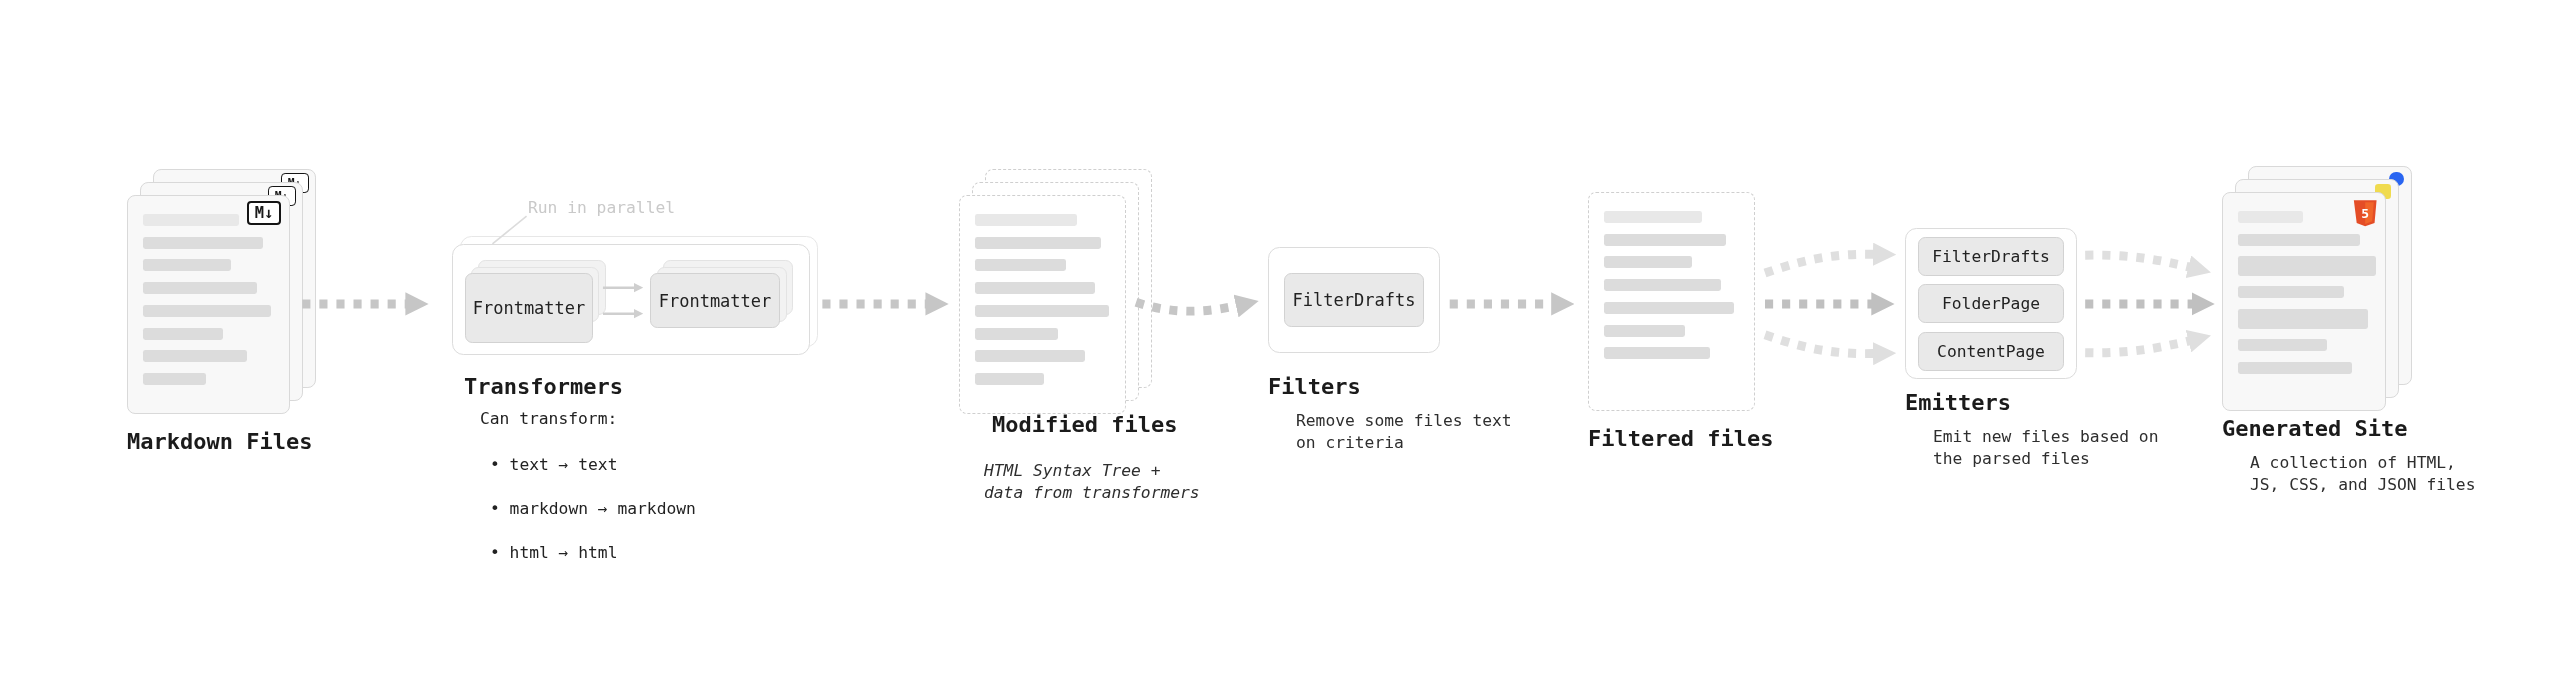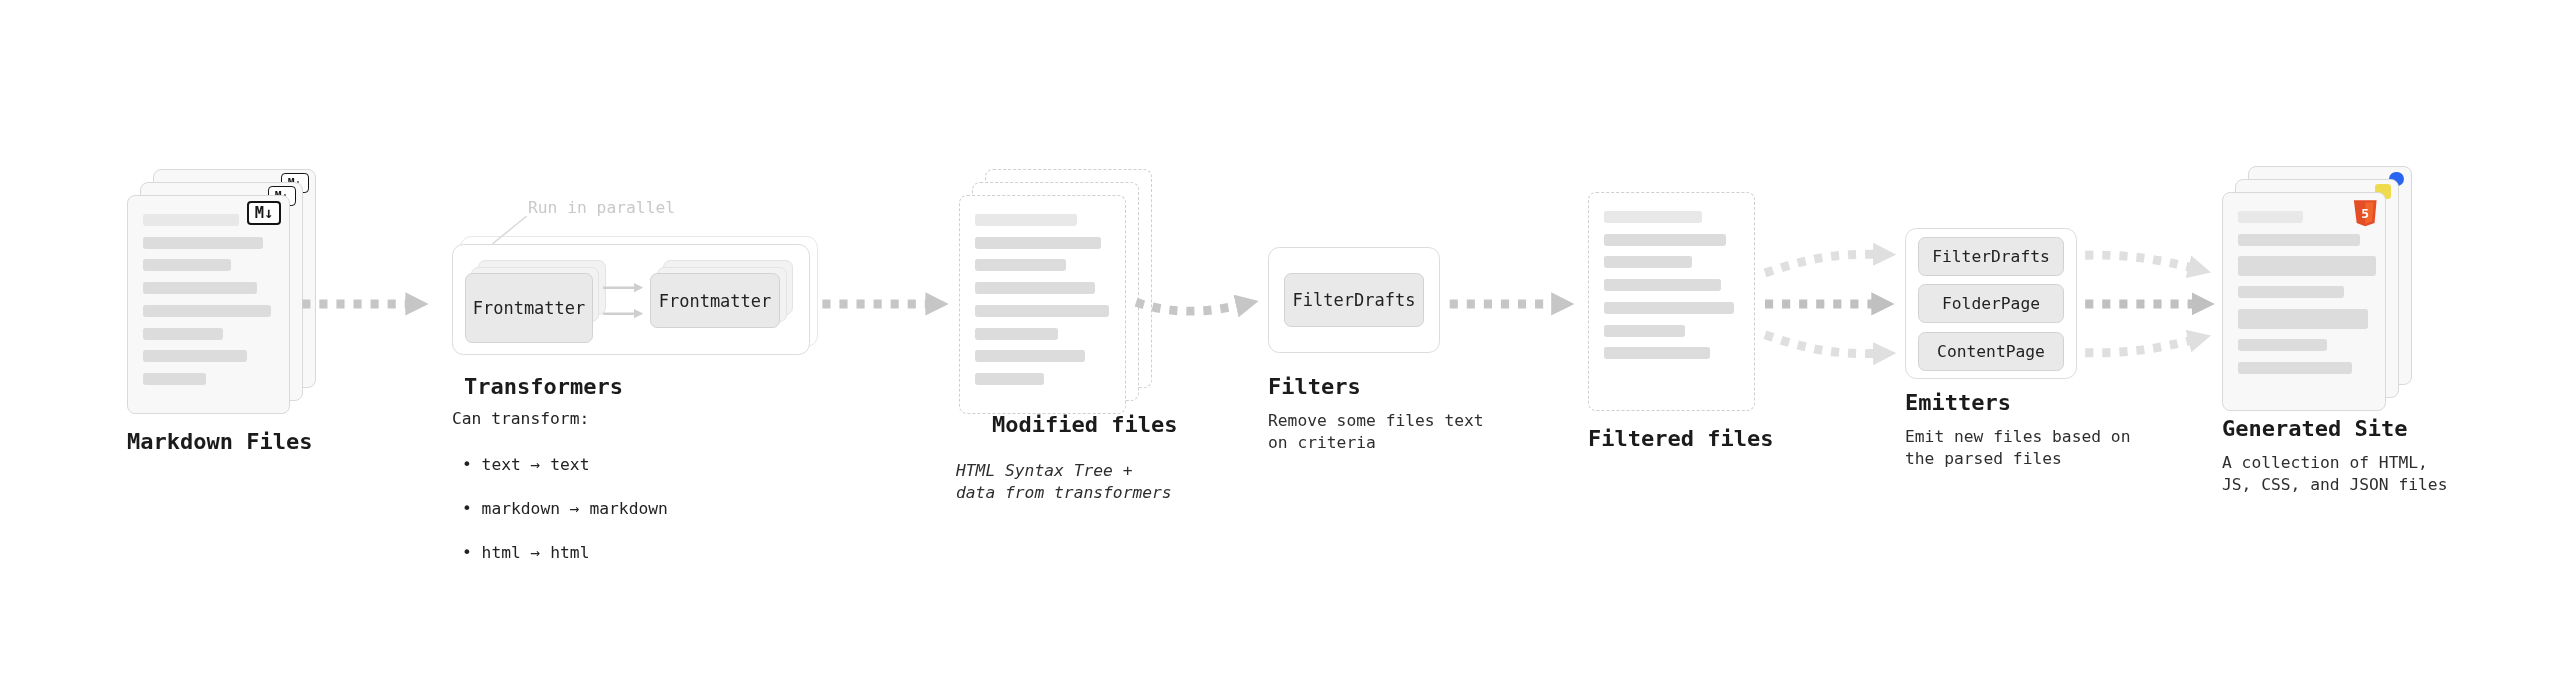--- a/index.html
+++ b/index.html
@@ -26,21 +26,21 @@
 
   
   .gbox{position:absolute;background:#ffffff;border:1.6px solid #dcdcdc;border-radius:11.4px;box-sizing:border-box;}
   .gbox.ghost{background:transparent;border-color:#e7e7e7;}
   .chip{position:absolute;background:#e9e9e9;border:1.6px solid #d2d2d2;border-radius:7.3px;
         display:flex;align-items:center;justify-content:center;font-size:17px;color:#222222;
         box-sizing:border-box;}
   .chip.ghost{background:#f2f2f2;border-color:#e3e3e3;}
 
   .label{position:absolute;font-size:22px;font-weight:700;color:#1b1b1b;white-space:nowrap;}
-  .caption{position:absolute;font-size:16.3px;color:#2e2e2e;line-height:22px;white-space:pre-line;}
+  .caption{position:absolute;font-size:16.3px;color:#2e2e2e;line-height:22px;white-space:pre-line;margin-left:28px;}
   .cap-line{display:block;}
   .note{position:absolute;font-size:16.3px;color:#c9c9c9;white-space:nowrap;}
 </style>
 </head>
 <body>
 
 <div class="canvas">
 
   <svg class="arrows" width="2576" height="681" viewBox="0 0 3170 838">
     <defs>

